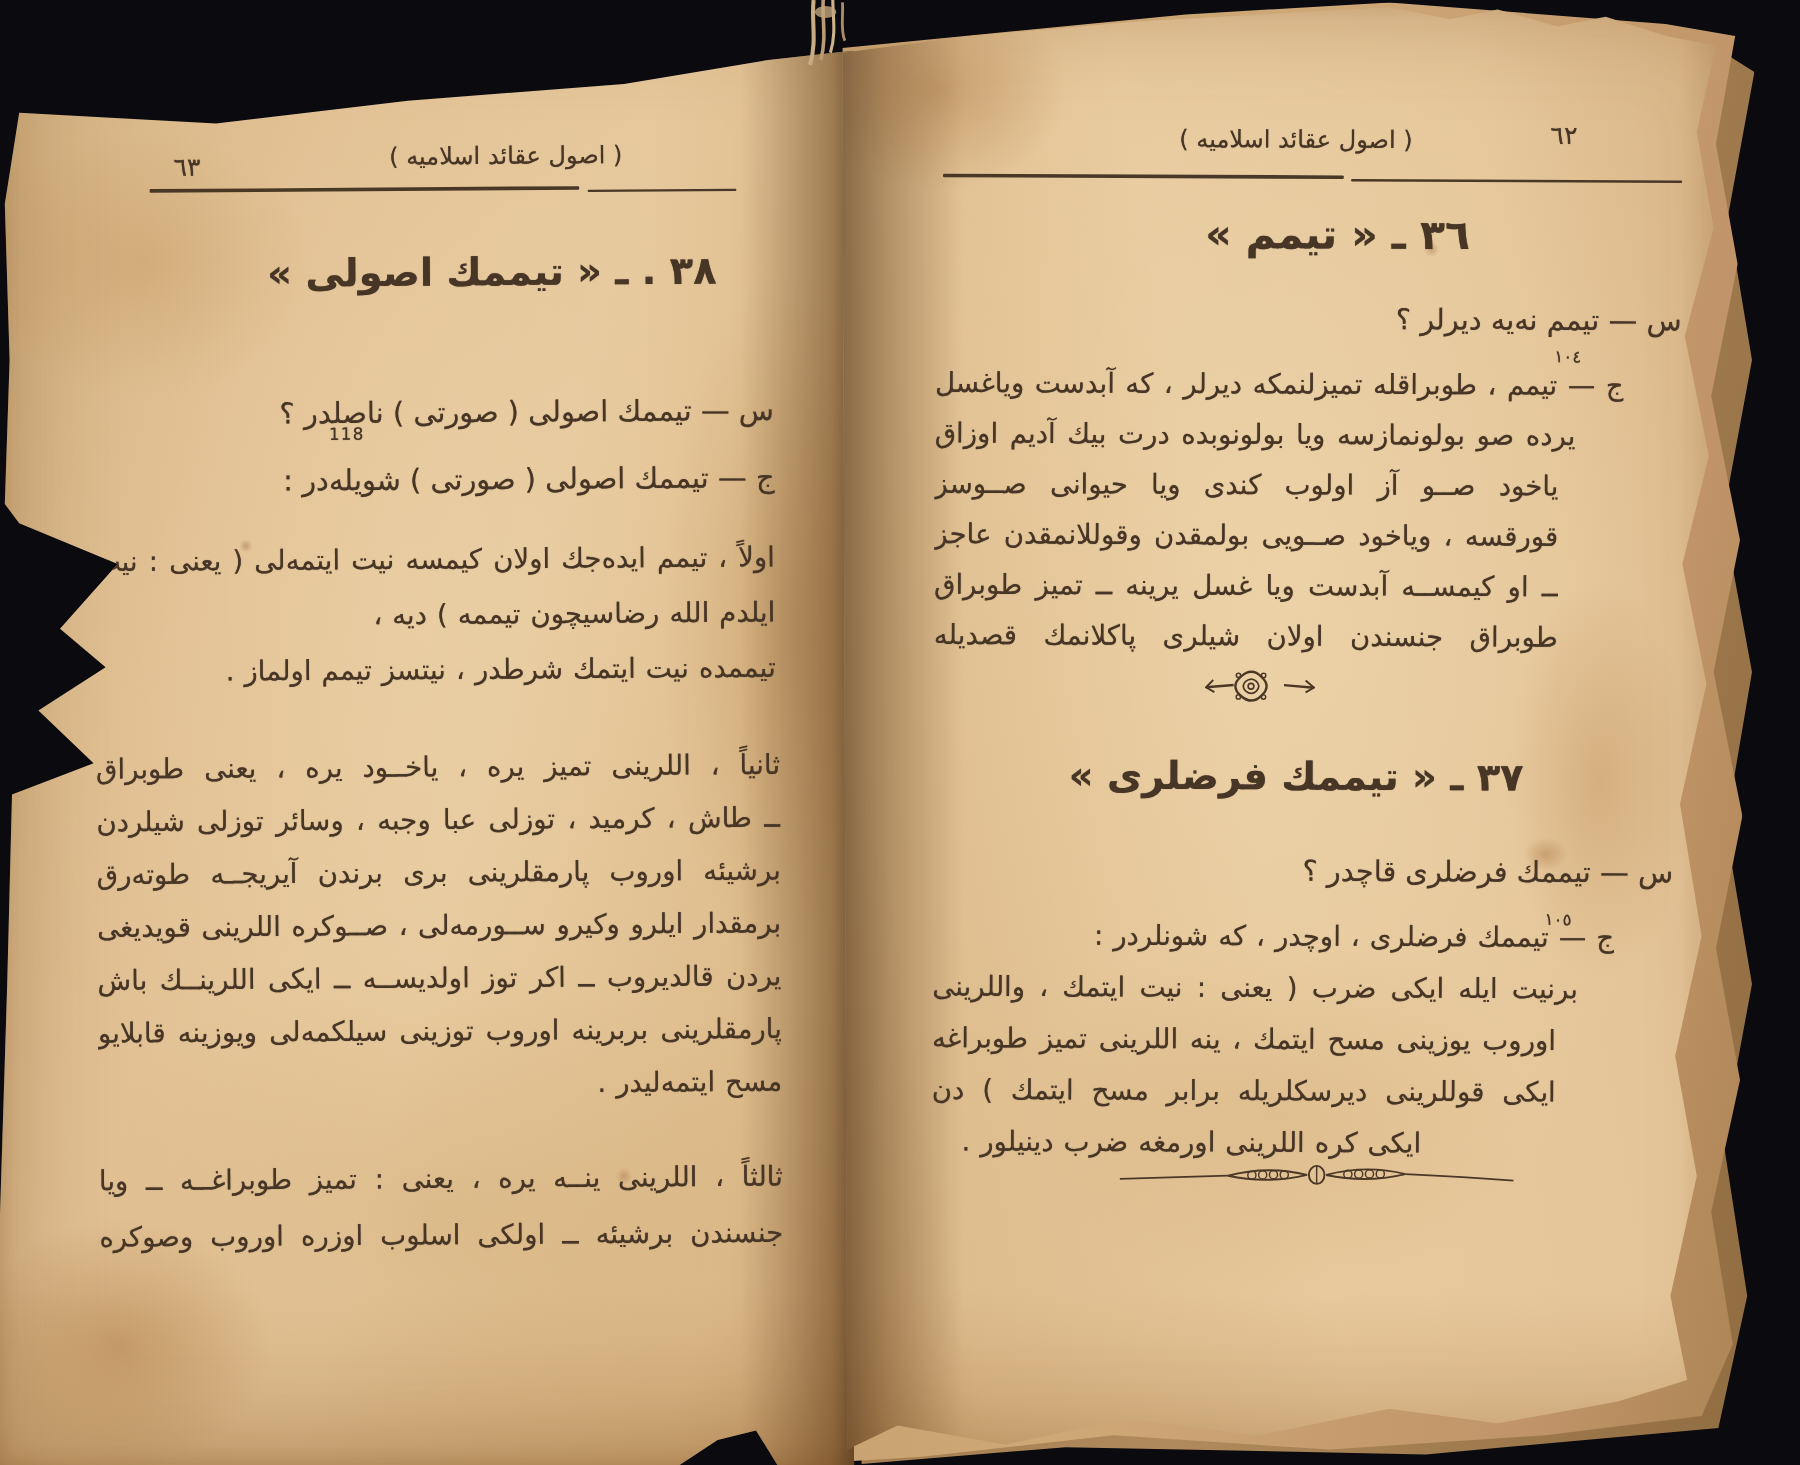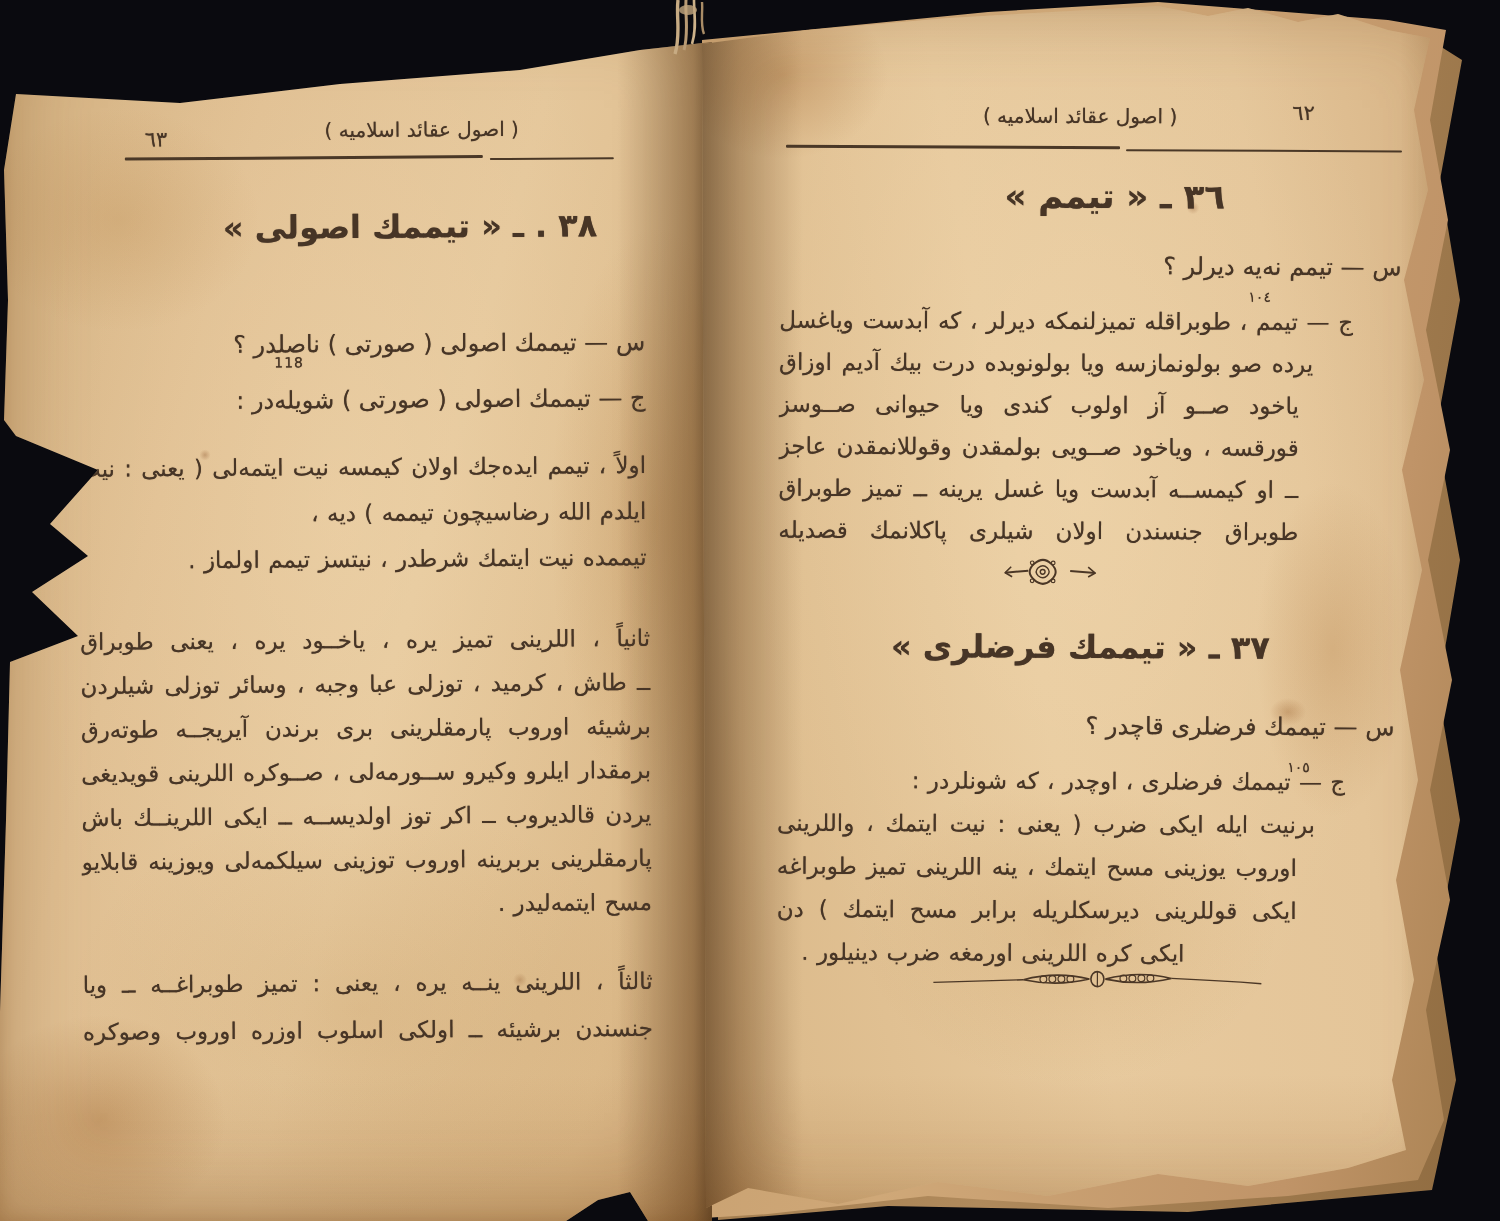--- a/index.html
+++ b/index.html
@@ -127,21 +127,21 @@
 
     <div class="abs content rp-rot">
       <div class="abs ink runtitle" style="left:270px;top:104px;width:240px;">( اصول عقائد اسلاميه )</div>
       <div class="abs ink pagenum" style="left:602px;top:100px;">٦٢</div>
       <div class="abs rule" style="left:96px;top:146px;width:334px;height:3px;"></div>
       <div class="abs rule" style="left:436px;top:149px;width:276px;height:2px;"></div>
 
       <div class="abs ink h-sec" style="left:245px;top:176px;width:360px;font-size:34px;">٣٦ ـ « تيمم »</div>
 
       <div class="abs ink qline" style="right:70px;top:252px;">س — تيمم نه‌يه ديرلر ؟</div>
-      <div class="abs ink fn" style="left:559px;top:288px;font-family:Liberation Serif, serif;">١٠٤</div>
+      <div class="abs ink fn" style="left:606px;top:288px;font-family:Liberation Serif, serif;">١٠٤</div>
 
       <div class="abs blk" style="left:90px;top:300px;width:520px;">
         <div class="ink ln" style="margin-left:0;margin-right:-54px;line-height:42px;height:42px;">ج — تيمم ، طوبراقله تميزلنمكه ديرلر ، كه آبدست وياغسل لازم اولديغى</div>
         <div class="ink ln" style="line-height:42px;height:42px;margin-right:-14px;">يرده صو بولونمازسه ويا بولونوبده درت بيك آديم اوزاق اولسه ،</div>
         <div class="ink ln" style="line-height:42px;height:42px;">ياخود صــو آز اولوب كندى ويا حيوانى صــوسز قالماســندن</div>
         <div class="ink ln" style="line-height:42px;height:42px;">قورقسه ، وياخود صــويى بولمقدن وقوللانمقدن عاجز اولســه</div>
         <div class="ink ln" style="line-height:42px;height:42px;">ــ او كيمســه آبدست ويا غسل يرينه ــ تميز طوبراق وياخــود</div>
         <div class="ink ln" style="line-height:42px;height:42px;">طوبراق جنسندن اولان شيلرى پاكلانمك قصديله قوللانماليدر ·</div>
       </div>
 

